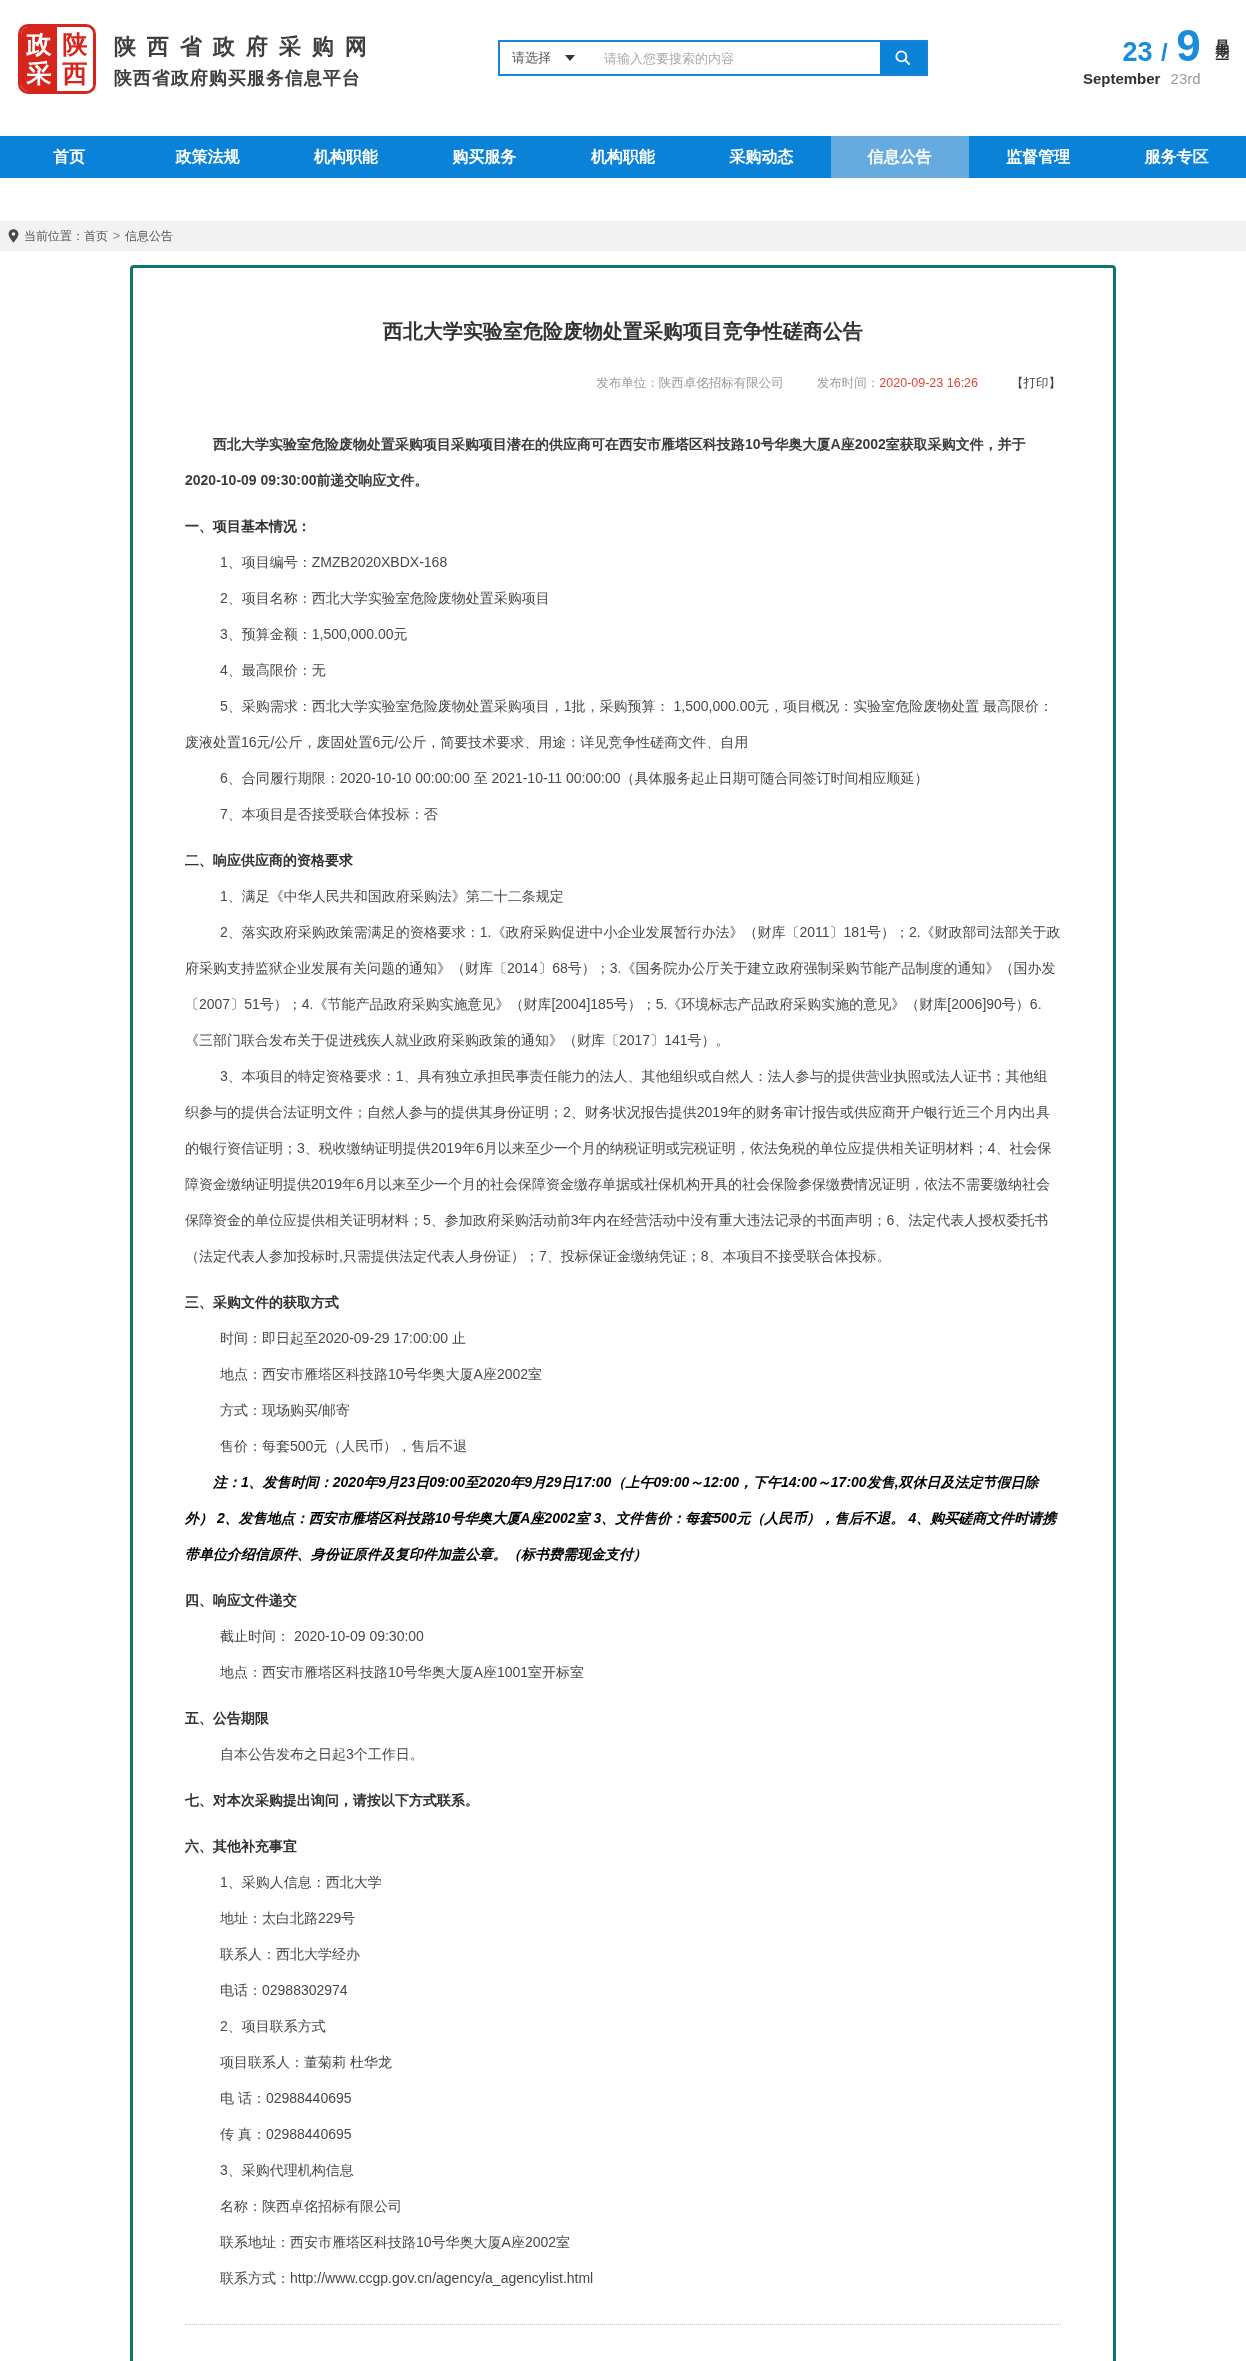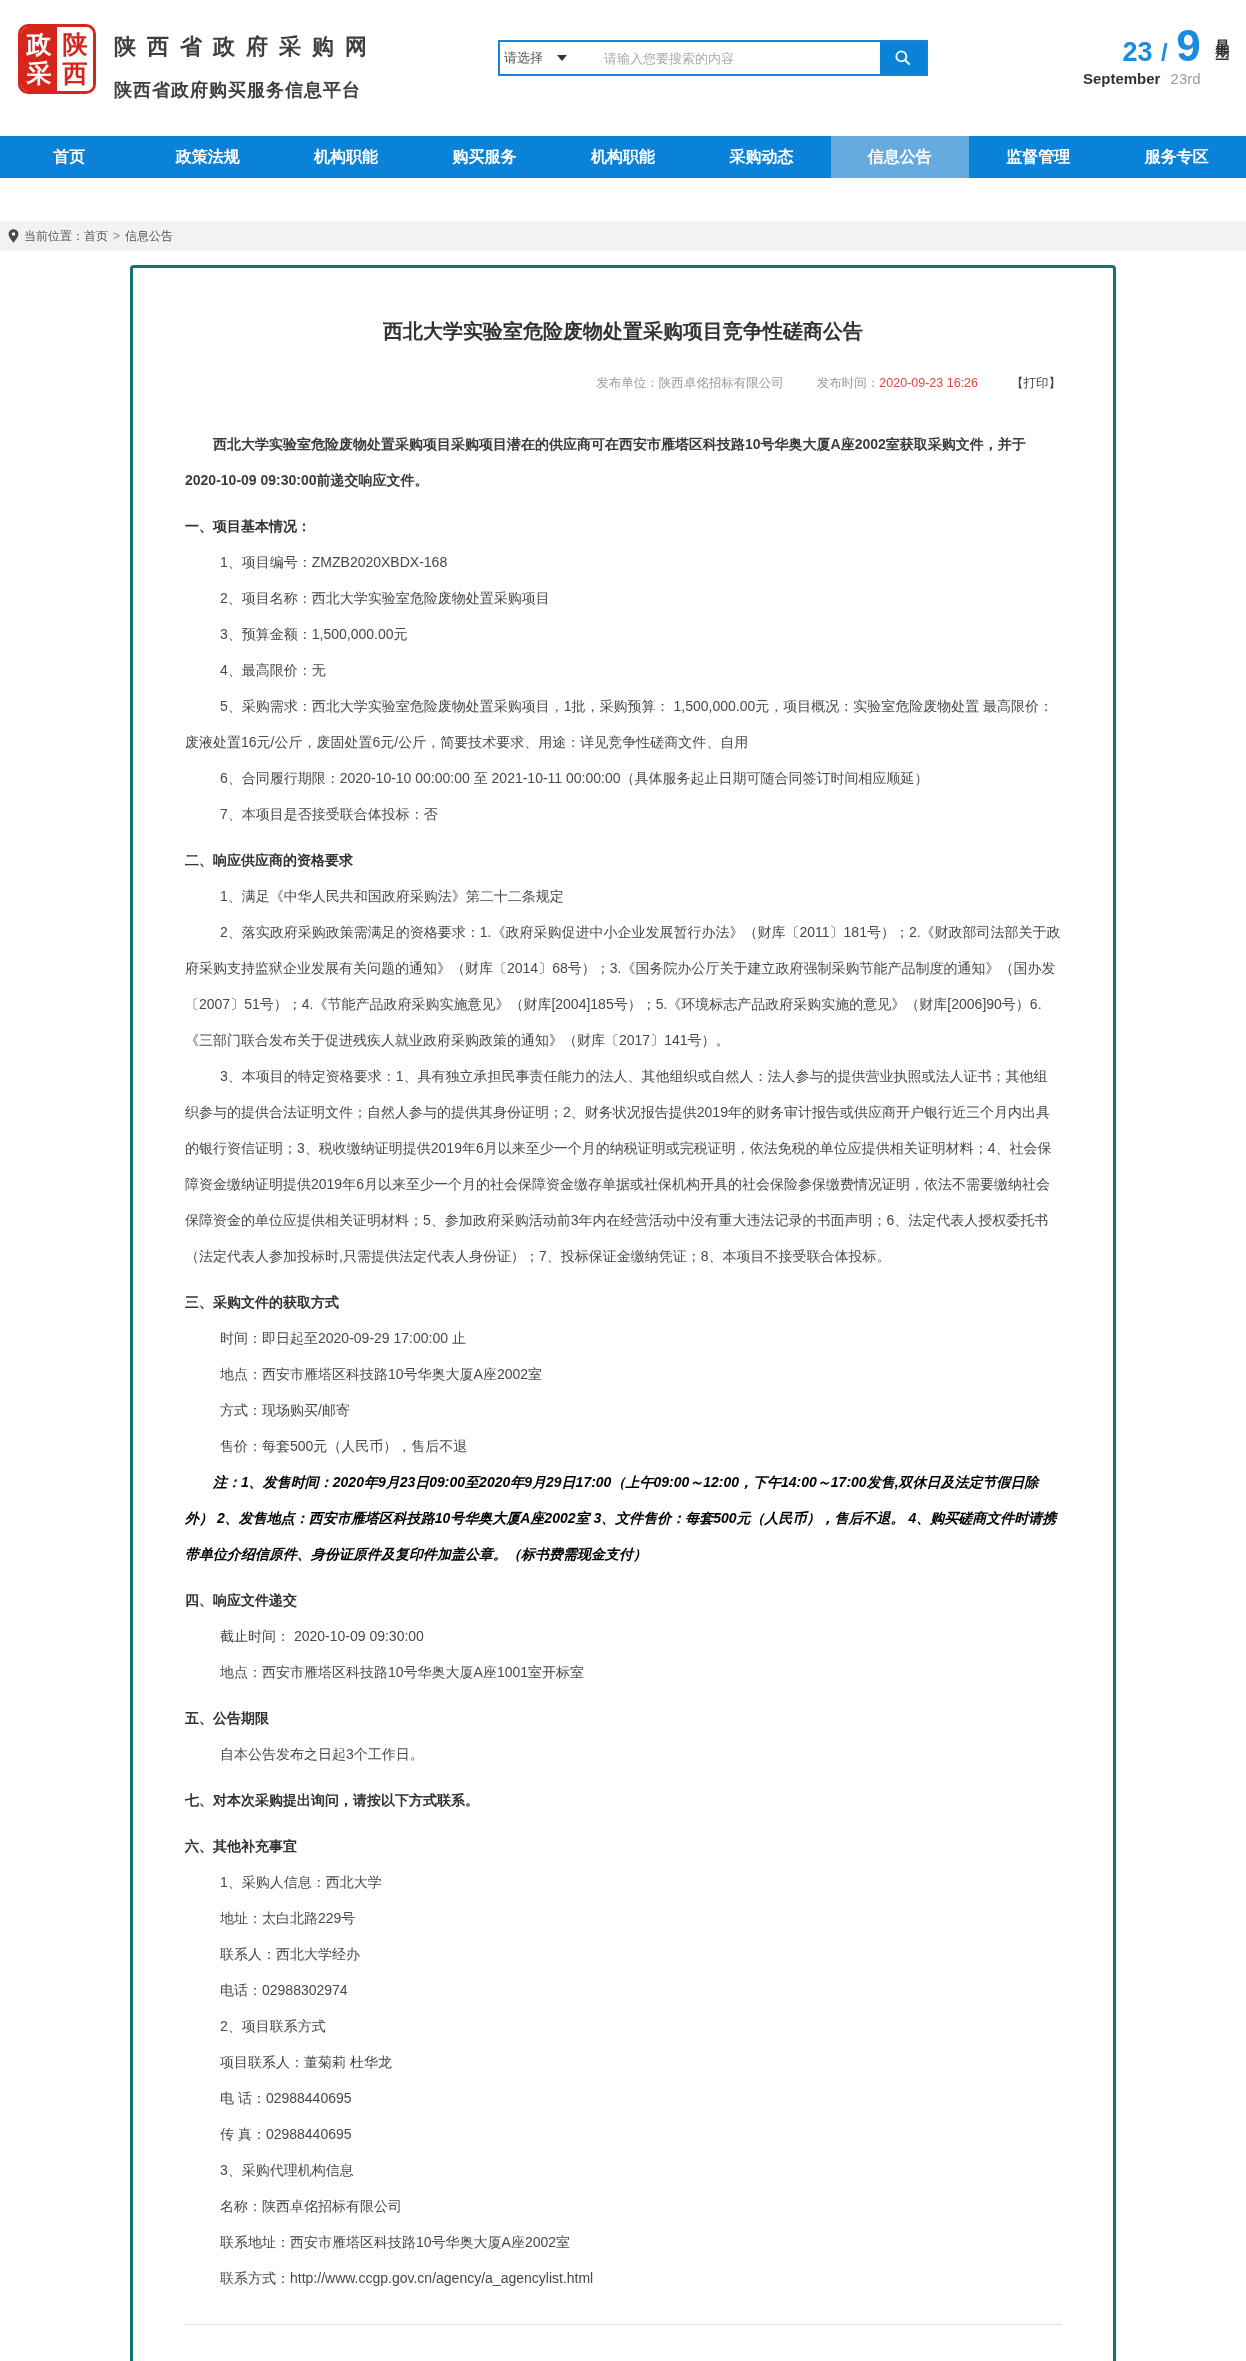--- a/index.html
+++ b/index.html
@@ -17,29 +17,29 @@
     width: 78px; height: 70px;
     border: 3px solid #d8251c; border-radius: 10px;
     display: flex; overflow: hidden; background: #fff;
   }
   .logo-col { width: 50%; display: flex; flex-direction: column; align-items: center; justify-content: center; font-weight: bold; font-size: 25px; line-height: 1.15; }
   .logo-col.left  { background: #d8251c; color: #ffffff; }
   .logo-col.right { background: #ffffff; color: #d8251c; }
 
   .site-titles { position: absolute; left: 114px; top: 32px; }
   .site-title { font-size: 22px; font-weight: bold; color: #3f3f3f; letter-spacing: 11px; white-space: nowrap; }
-  .site-subtitle { font-size: 18px; font-weight: bold; color: #3f3f3f; letter-spacing: 1px; margin-top: 16px; white-space: nowrap; }
+  .site-subtitle { font-size: 18px; font-weight: bold; color: #3f3f3f; letter-spacing: 1px; margin-top: 4px; white-space: nowrap; }
 
   .search-box {
     position: absolute; left: 498px; top: 40px;
     width: 430px; height: 36px;
     border: 2px solid #1a82d8; background: #fff;
     display: flex; align-items: stretch;
   }
-  .search-select { width: 96px; display: flex; align-items: center; padding-left: 4px; font-size: 13px; color: #555; cursor: pointer; }
+  .search-select { width: 96px; display: flex; align-items: center; padding-left: 12px; font-size: 13px; color: #555; cursor: pointer; }
   .caret-down { width: 0; height: 0; border-left: 5px solid transparent; border-right: 5px solid transparent; border-top: 6px solid #333; margin-left: 14px; }
   .search-input { flex: 1; border: none; outline: none; font-size: 13px; color: #333; padding-left: 8px; font-family: inherit; }
   .search-input::placeholder { color: #aaa; }
   .search-btn { width: 46px; background: #0a82d8; border: none; display: flex; align-items: center; justify-content: center; cursor: pointer; }
 
   .date-widget { position: absolute; right: 16px; top: 24px; display: flex; align-items: flex-start; }
   .date-main { text-align: right; margin-right: 14px; }
   .date-numbers { color: #1a8ce0; font-weight: bold; line-height: 1; white-space: nowrap; }
   .date-day { font-size: 27px; vertical-align: baseline; }
   .date-sep { font-size: 24px; margin: 0 4px; }

